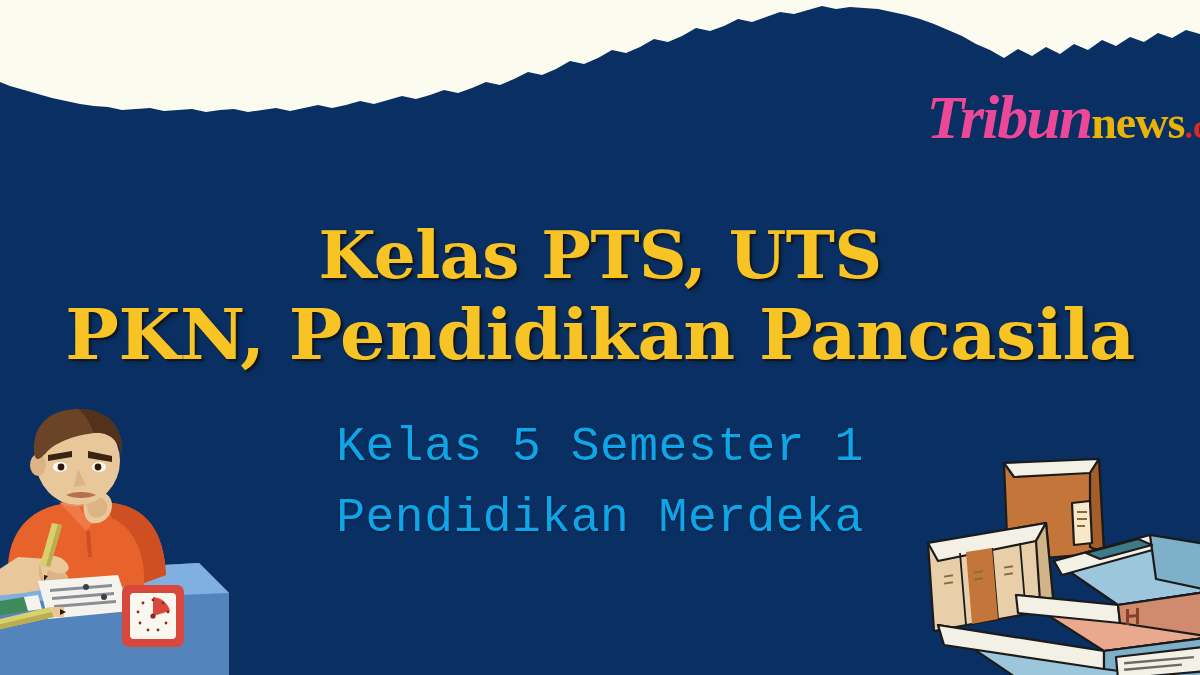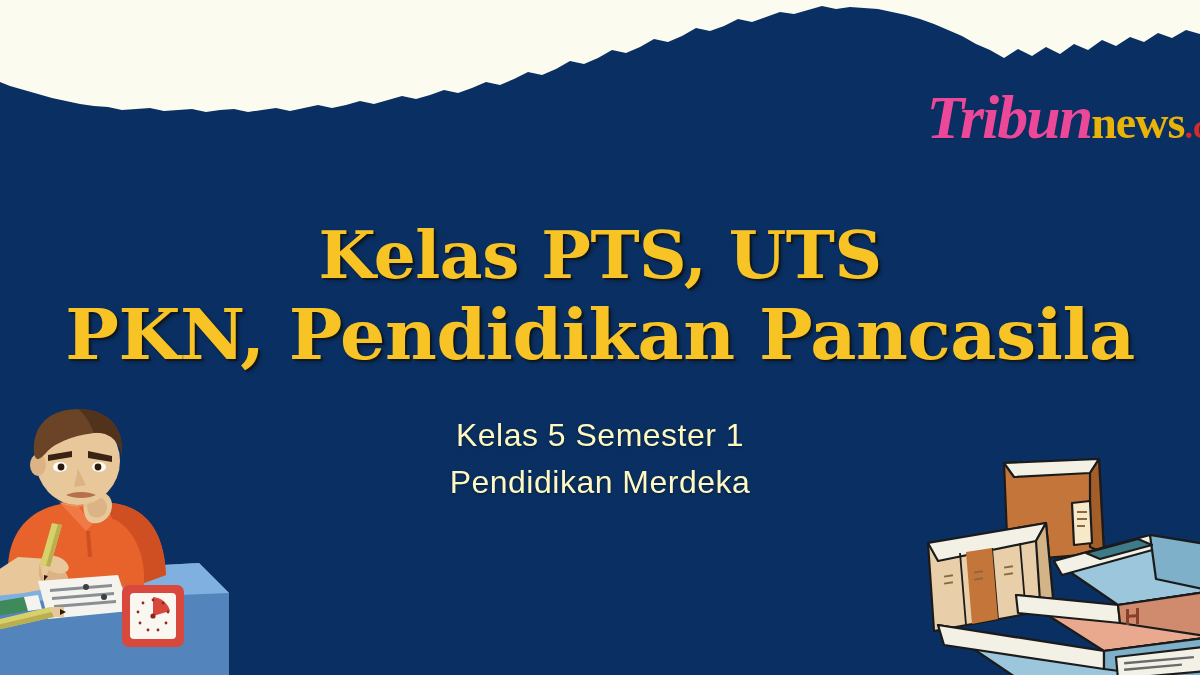--- a/index.html
+++ b/index.html
@@ -85,24 +85,24 @@
 
   
   .subtitle {
     position:absolute;
     top:412px; left:0;
     width:1200px;
     z-index:5;
     text-align:center;
   }
   .subtitle .sline {
-    font-family:Liberation Sans, sans-serif;
+    font-family:Liberation Mono, monospace;
     font-weight:400;
-    font-size:32px;
-    color:#fef9c3;
+    font-size:48px;
+    color:#0ea5e9;
     line-height:1.48;
     letter-spacing:0.5px;
     text-shadow:0 1px 3px rgba(0,0,0,.45);
   }
 
   
   .boy-illo {
     position:absolute;
     left:-6px; bottom:0;
     width:250px; height:268px;

